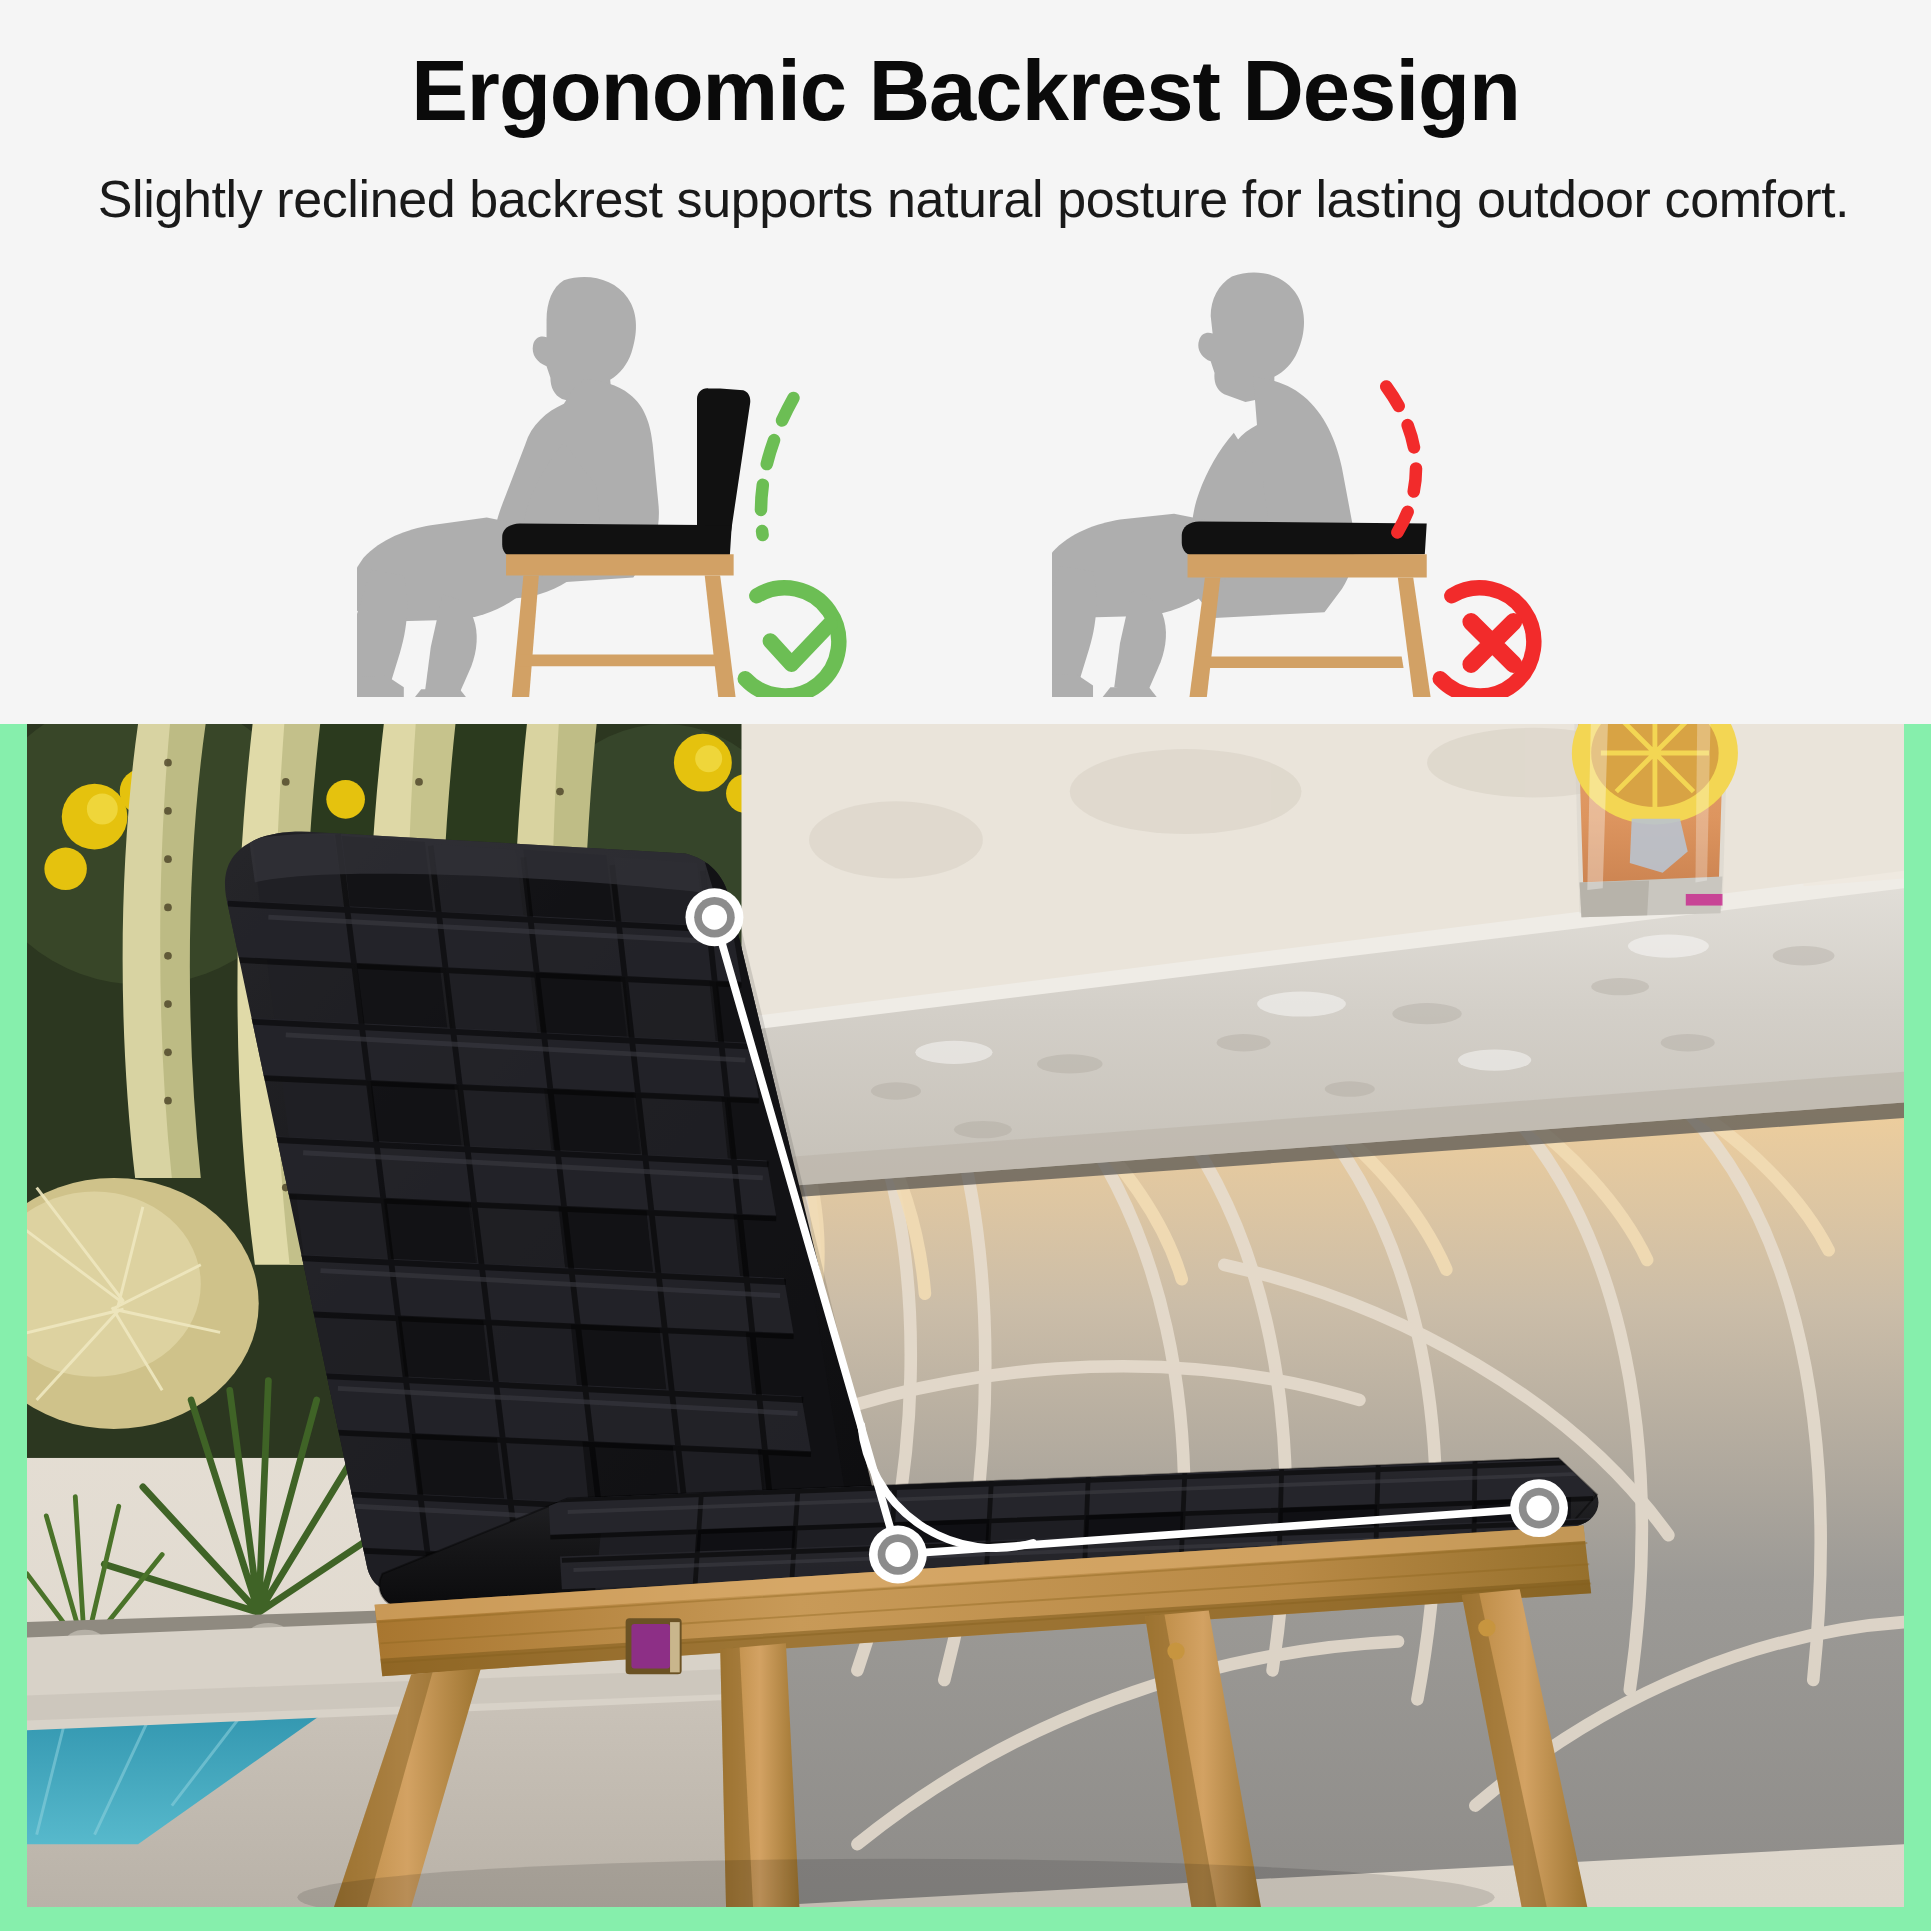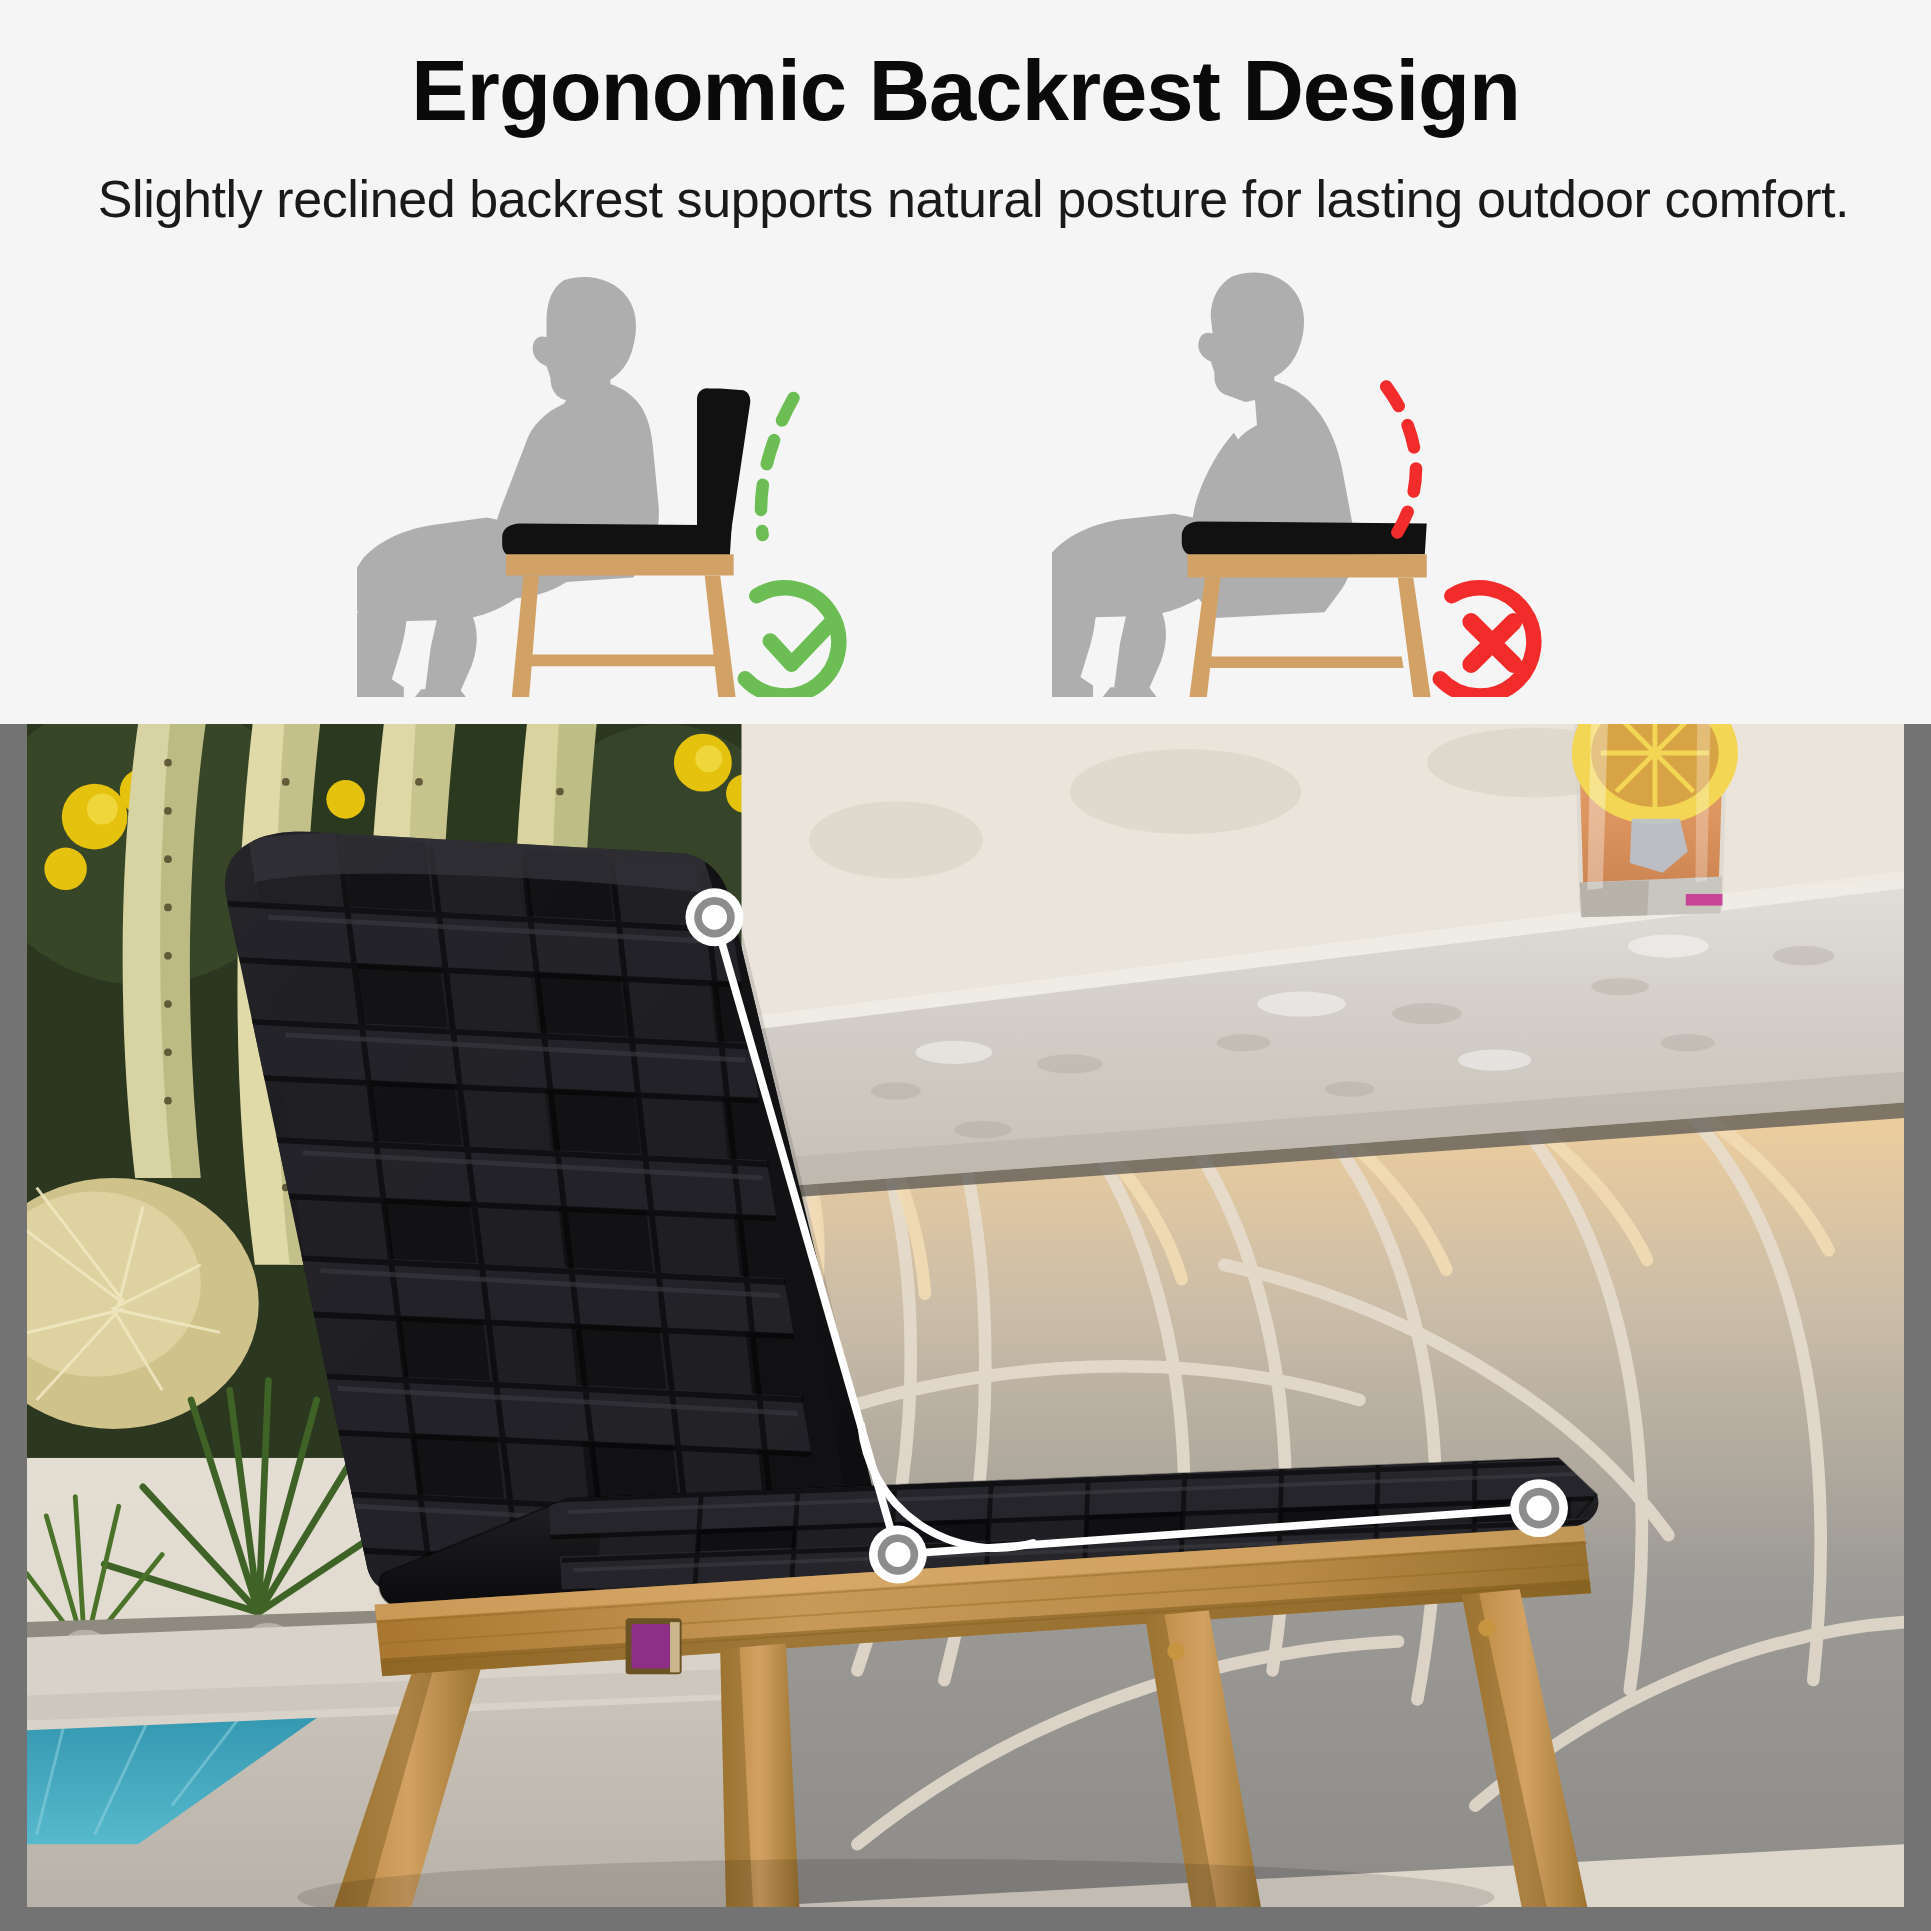--- a/index.html
+++ b/index.html
@@ -2,21 +2,21 @@
 <html><head>
 <meta charset="utf-8">
 <style>
   html,body{margin:0;padding:0;}
   body{
     width:1931px;height:1931px;overflow:hidden;
     background:#f5f5f5;
     font-family:"Liberation Sans","DejaVu Sans",sans-serif;
     -webkit-font-smoothing:antialiased;
   }
-  #page{position:relative;width:1931px;height:1931px;background:#737373;}
+  #page{position:relative;width:1931px;height:1931px;background:#86efac;}
 
   
   .header{position:absolute;left:0;top:0;width:1931px;height:724px;background:#f5f5f5;}
   .title{
     position:absolute;left:0;top:46px;width:1931px;text-align:center;
     font-size:85px;font-weight:700;letter-spacing:-1px;color:#0a0a0a;
     line-height:1.05;
     font-family:"Liberation Sans","DejaVu Sans",sans-serif;
   }
   .subtitle{

